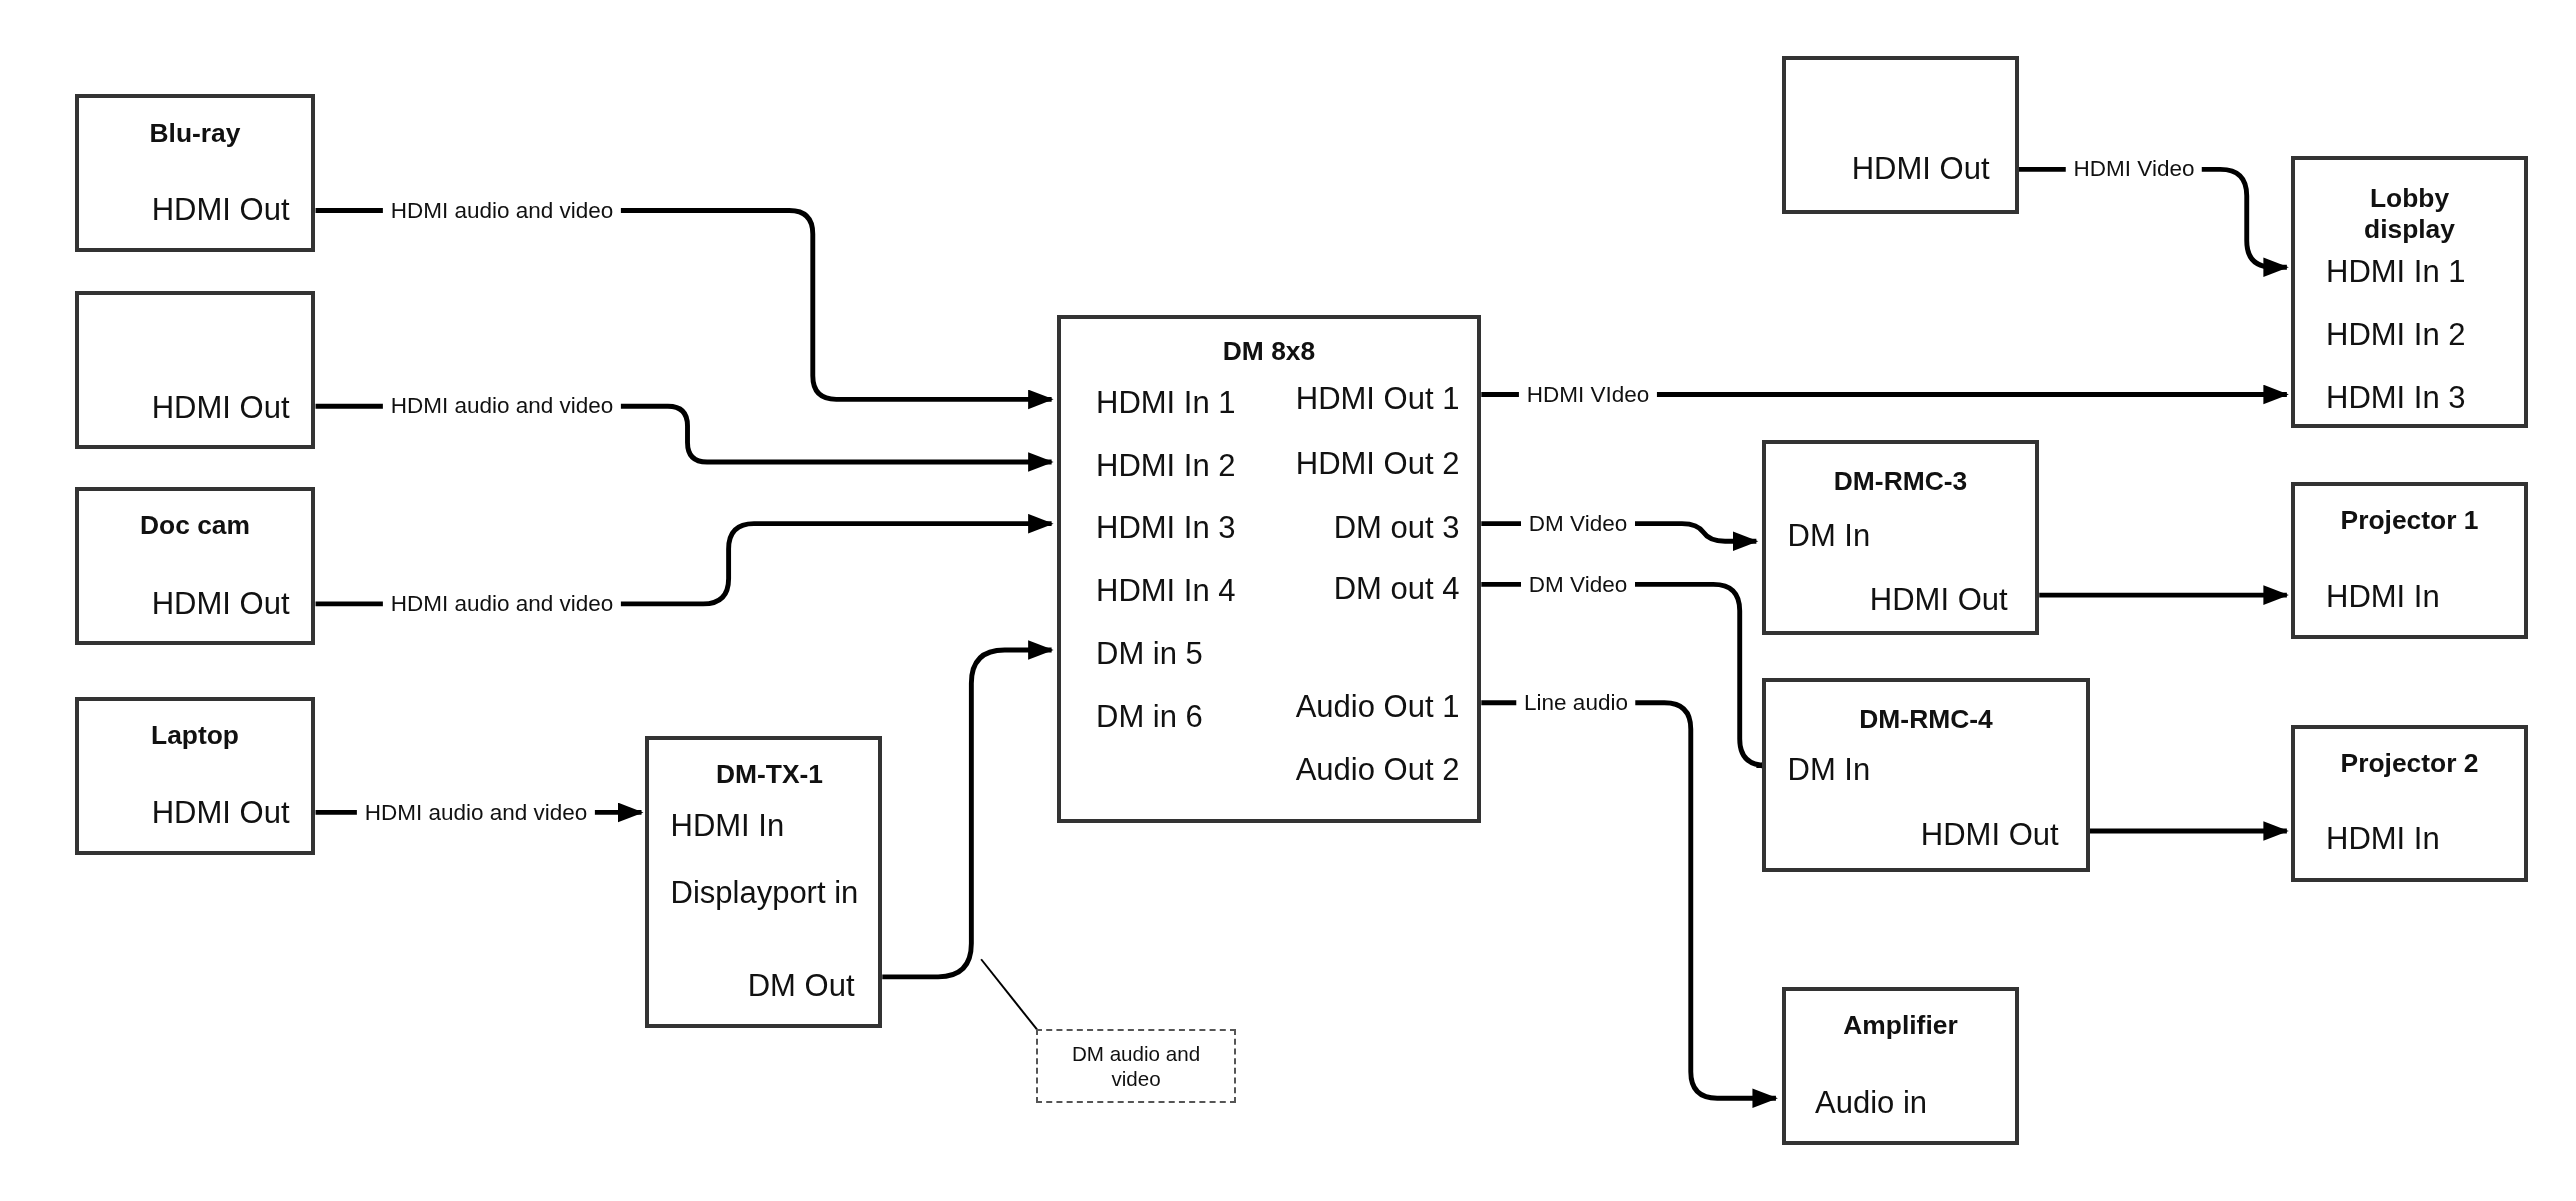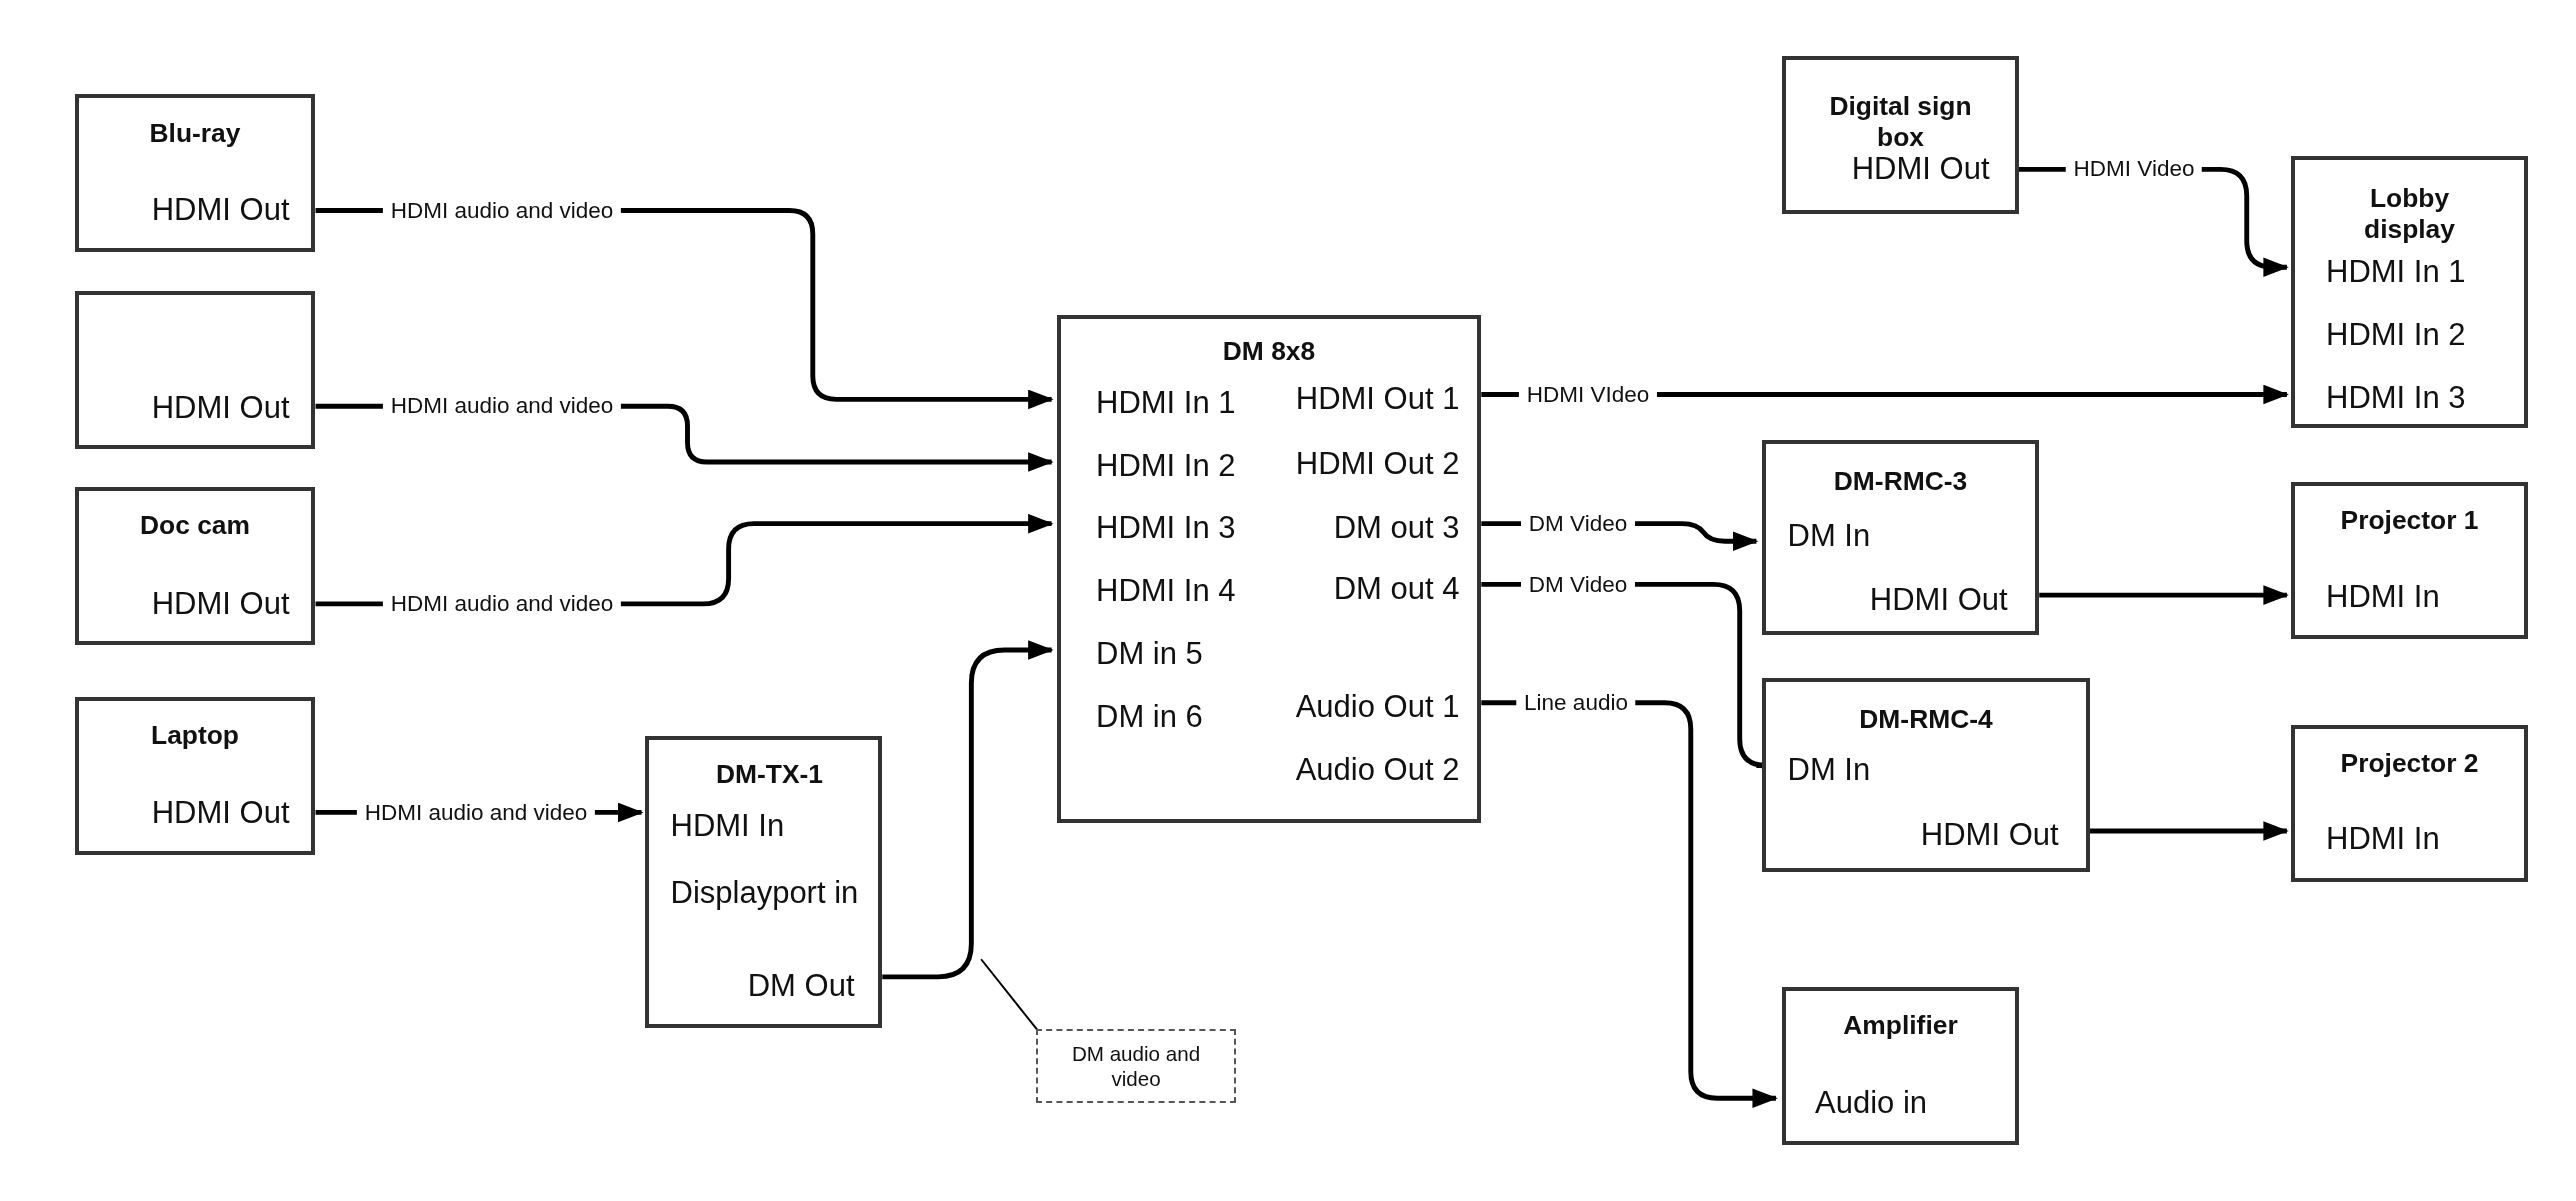--- a/index.html
+++ b/index.html
@@ -95,21 +95,20 @@
     <div class="port" style="top:384px;left:35px;">DM in 6</div>
     <div class="port" style="top:66px;right:17.6px;">HDMI Out 1</div>
     <div class="port" style="top:131px;right:17.6px;">HDMI Out 2</div>
     <div class="port" style="top:195px;right:17.6px;">DM out 3</div>
     <div class="port" style="top:256px;right:17.6px;">DM out 4</div>
     <div class="port" style="top:374px;right:17.6px;">Audio Out 1</div>
     <div class="port" style="top:437px;right:17.6px;text-align:center;">Audio Out 2</div>
   </div>
 
   <div class="node" style="left:1782px;top:56px;width:237px;height:158px;">
-    <div class="title" style="top:31px;padding:0 41px;">Digital sign box</div>
     <div class="port" style="top:95px;right:25.5px;">HDMI Out</div>
   </div>
 
   <div class="node" style="left:2291px;top:156px;width:237px;height:272px;">
     <div class="title" style="top:22.5px;padding:0 53px;">Lobby display</div>
     <div class="port" style="top:98px;left:31px;">HDMI In 1</div>
     <div class="port" style="top:161px;left:31px;">HDMI In 2</div>
     <div class="port" style="top:224px;left:31px;">HDMI In 3</div>
   </div>
 

